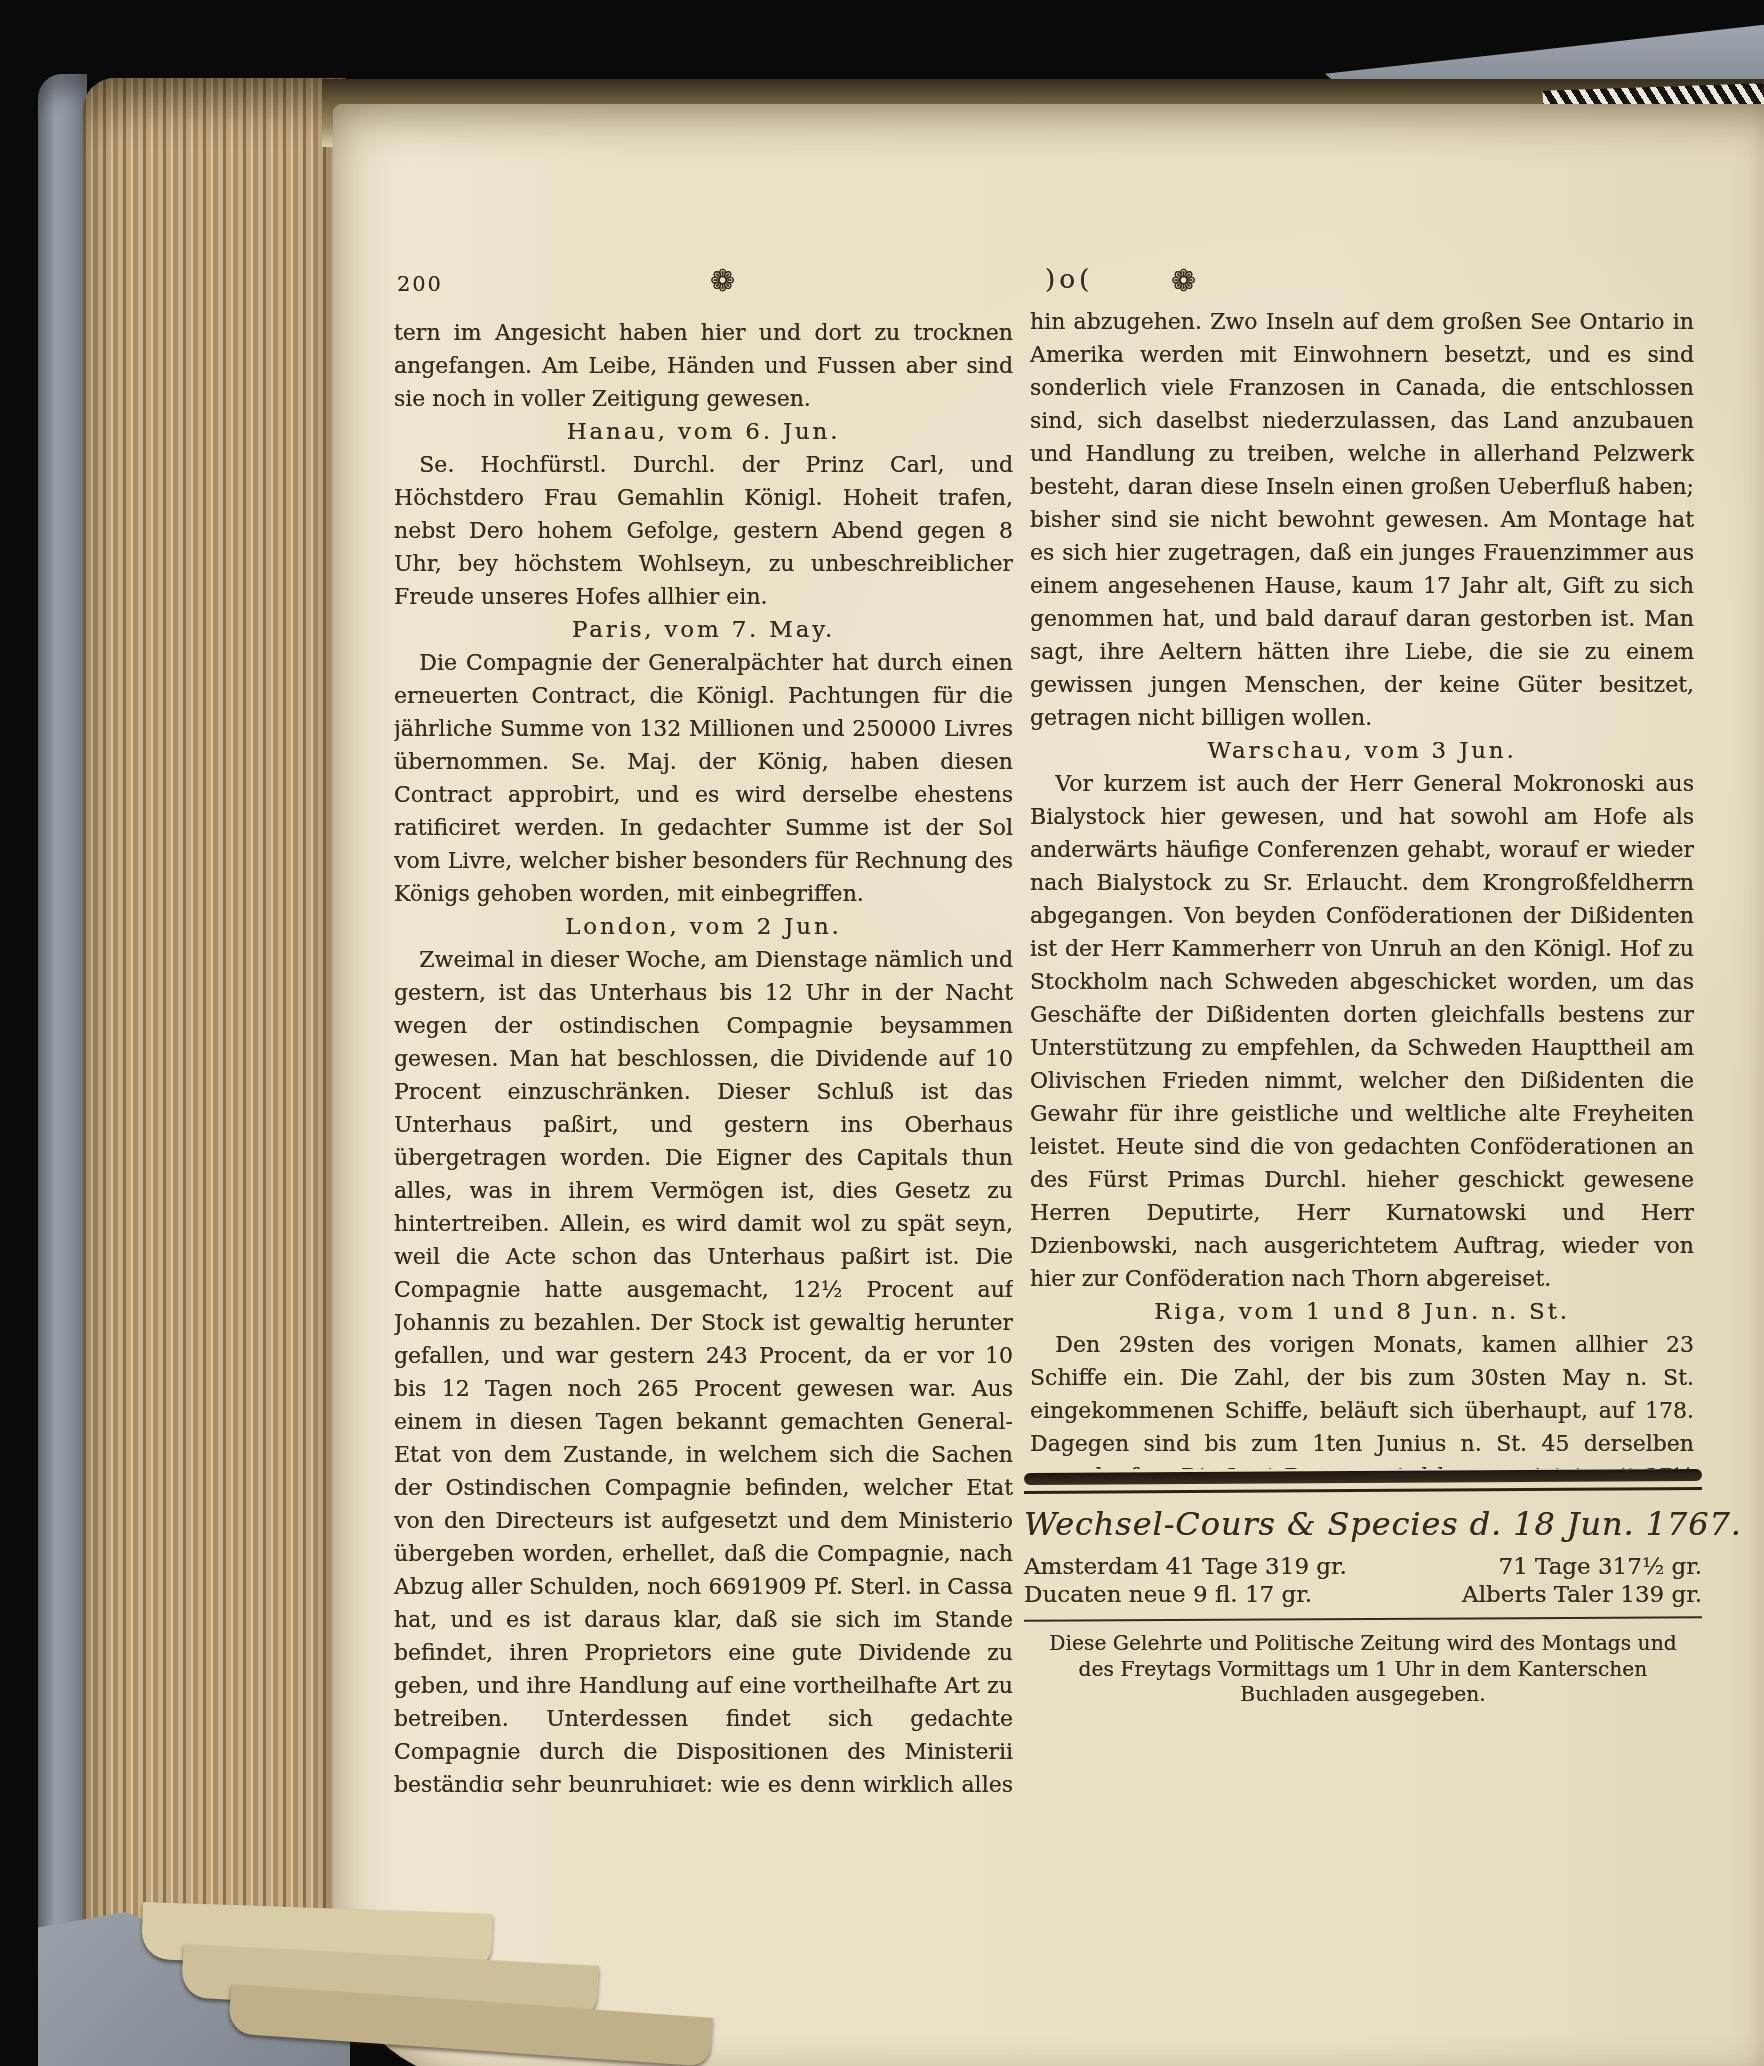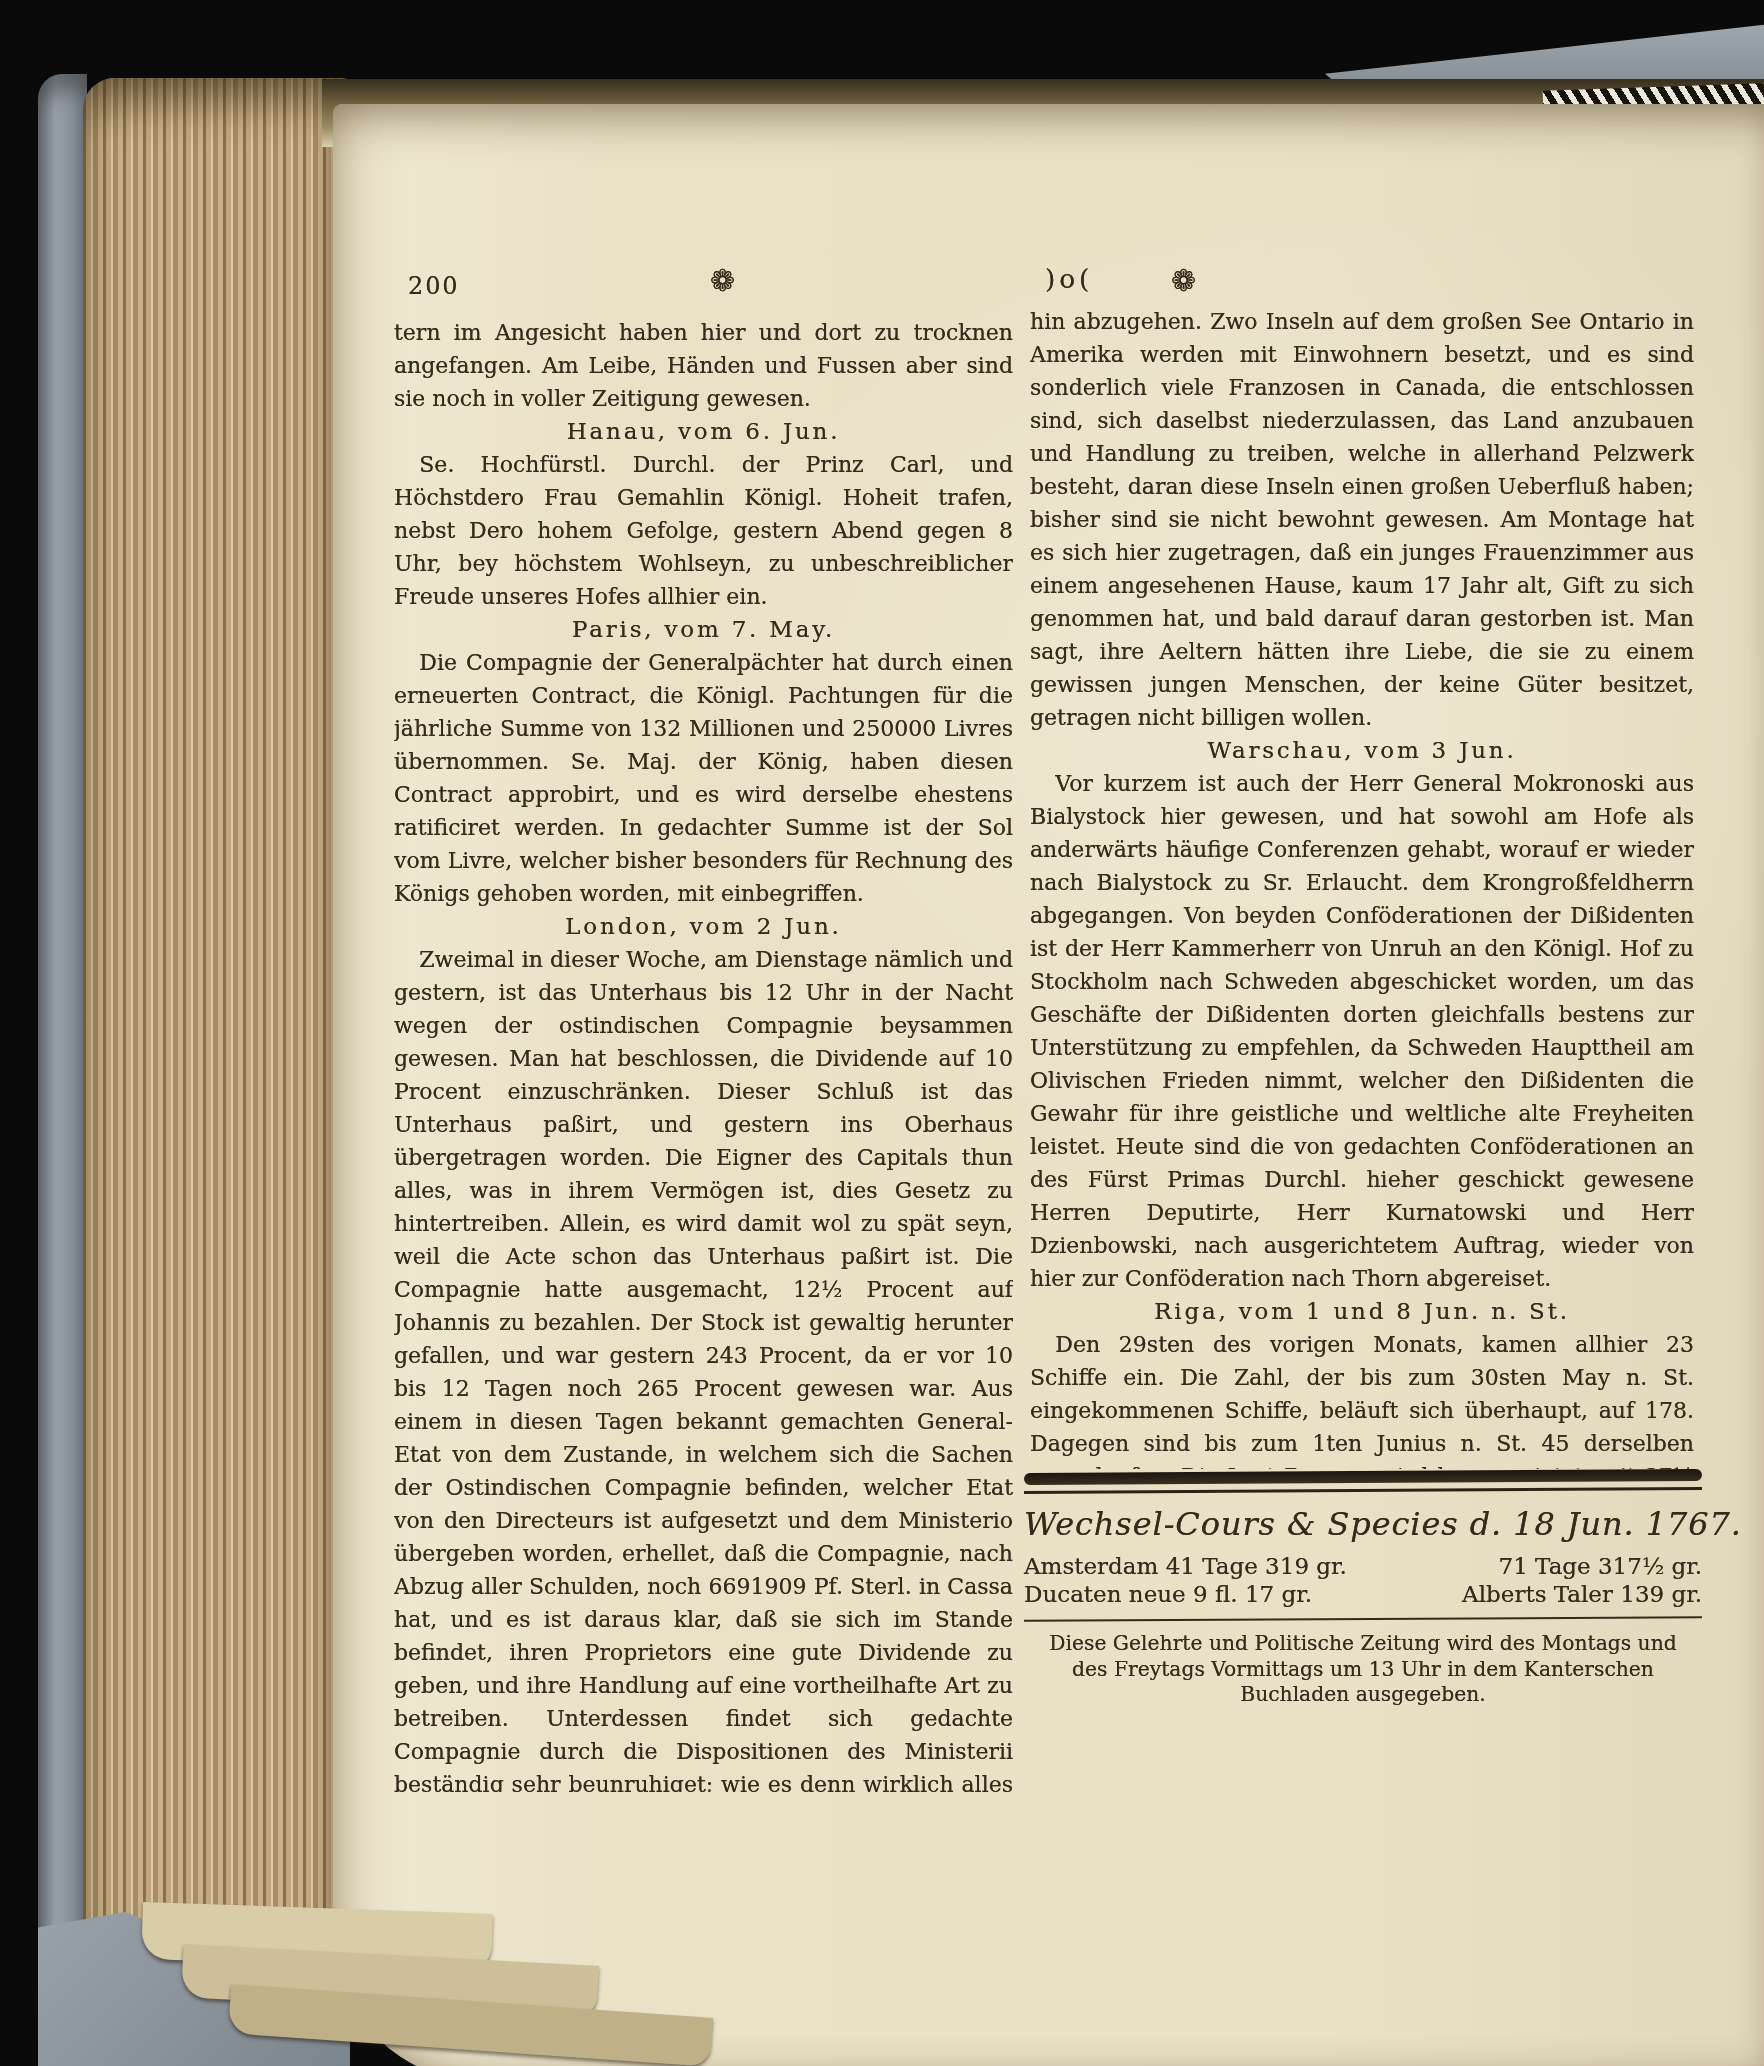--- a/index.html
+++ b/index.html
@@ -52,21 +52,21 @@
     clip-path:polygon(0 10%,28% 0,100% 60%,100% 100%,0 100%);
   }
   .page-step{position:absolute;z-index:7;box-shadow:0 2.8px 3.8px rgba(30,20,8,.5);}
   .step-1{left:142px;top:1908px;width:350px;height:57px;background:#d9cda8;border-radius:0 0 24.6px 28px;transform:rotate(2deg);}
   .step-2{left:182px;top:1955px;width:416px;height:53px;background:#cdbf99;border-radius:0 0 23px 26.5px;transform:rotate(3deg);}
   .step-3{left:229px;top:2001px;width:483px;height:49px;background:#c0b088;border-radius:0 0 21px 24.6px;transform:rotate(4deg);}
 
   
   .ink{color:#352b1c;text-shadow:0 0 0.6px rgba(45,33,16,.75);}
   .page-number{
-    position:absolute;left:64px;top:168px;font-size:24px;letter-spacing:1.9px;margin-left:11px;
+    position:absolute;left:64px;top:168px;font-size:21px;letter-spacing:1.9px;
   }
   .ornament{position:absolute;font-family:"DejaVu Sans",sans-serif;font-size:30px;top:159px;}
   .orn-left{left:377px;}
   .orn-right{left:838px;}
   .header-mark{position:absolute;left:712px;top:159px;font-size:26.5px;letter-spacing:3.8px;}
 
   .col{position:absolute;text-align:justify;font-size:22px;line-height:33px;overflow:hidden;}
   .col-left{left:61px;top:212px;width:619px;height:1476px;}
   .col-right{left:697px;top:201px;width:664px;height:1164px;}
   .col p{margin:0;}
@@ -128,21 +128,21 @@
         <div class="exchange-row">
           <span class="rate-left">Amsterdam 41 Tage 319 gr.</span>
           <span class="rate-right">71 Tage 317½ gr.</span>
         </div>
         <div class="exchange-row">
           <span class="rate-left">Ducaten neue 9 fl. 17 gr.</span>
           <span class="rate-right">Alberts Taler 139 gr.</span>
         </div>
       </div>
     <div class="rule-under"></div>
-    <div class="imprint ink">Diese Gelehrte und Politische Zeitung wird des Montags und des Freytags Vormittags um 13 Uhr in dem Kanterschen Buchladen ausgegeben.</div>
+    <div class="imprint ink">Diese Gelehrte und Politische Zeitung wird des Montags und des Freytags Vormittags um 1 Uhr in dem Kanterschen Buchladen ausgegeben.</div>
   </div>
 </div>
 
 <div class="cover-bottom"></div>
 <div class="page-step step-1"></div>
 <div class="page-step step-2"></div>
 <div class="page-step step-3"></div>
 
 
 </body></html>

